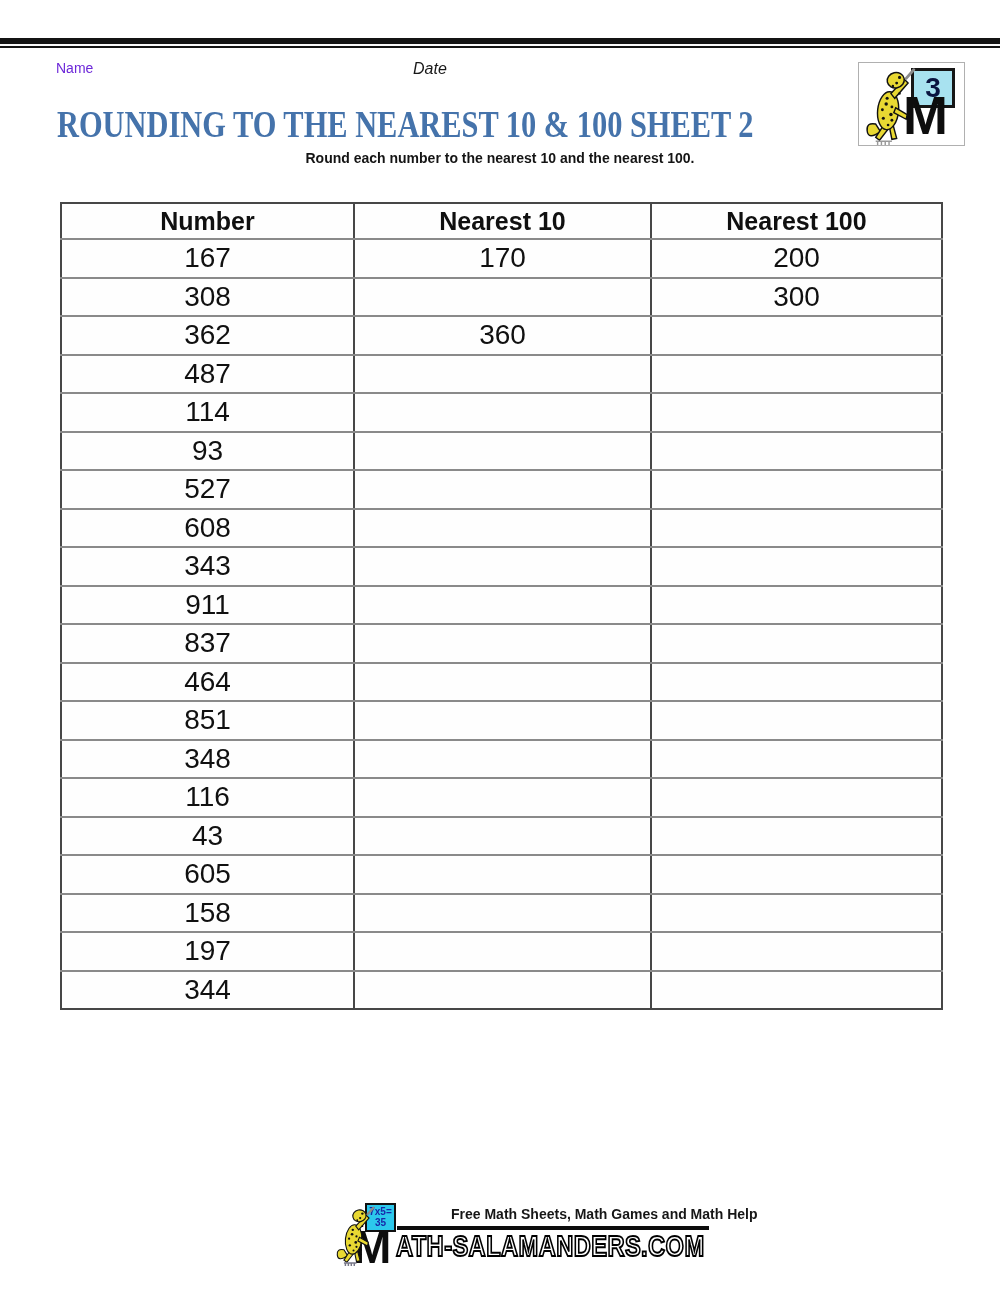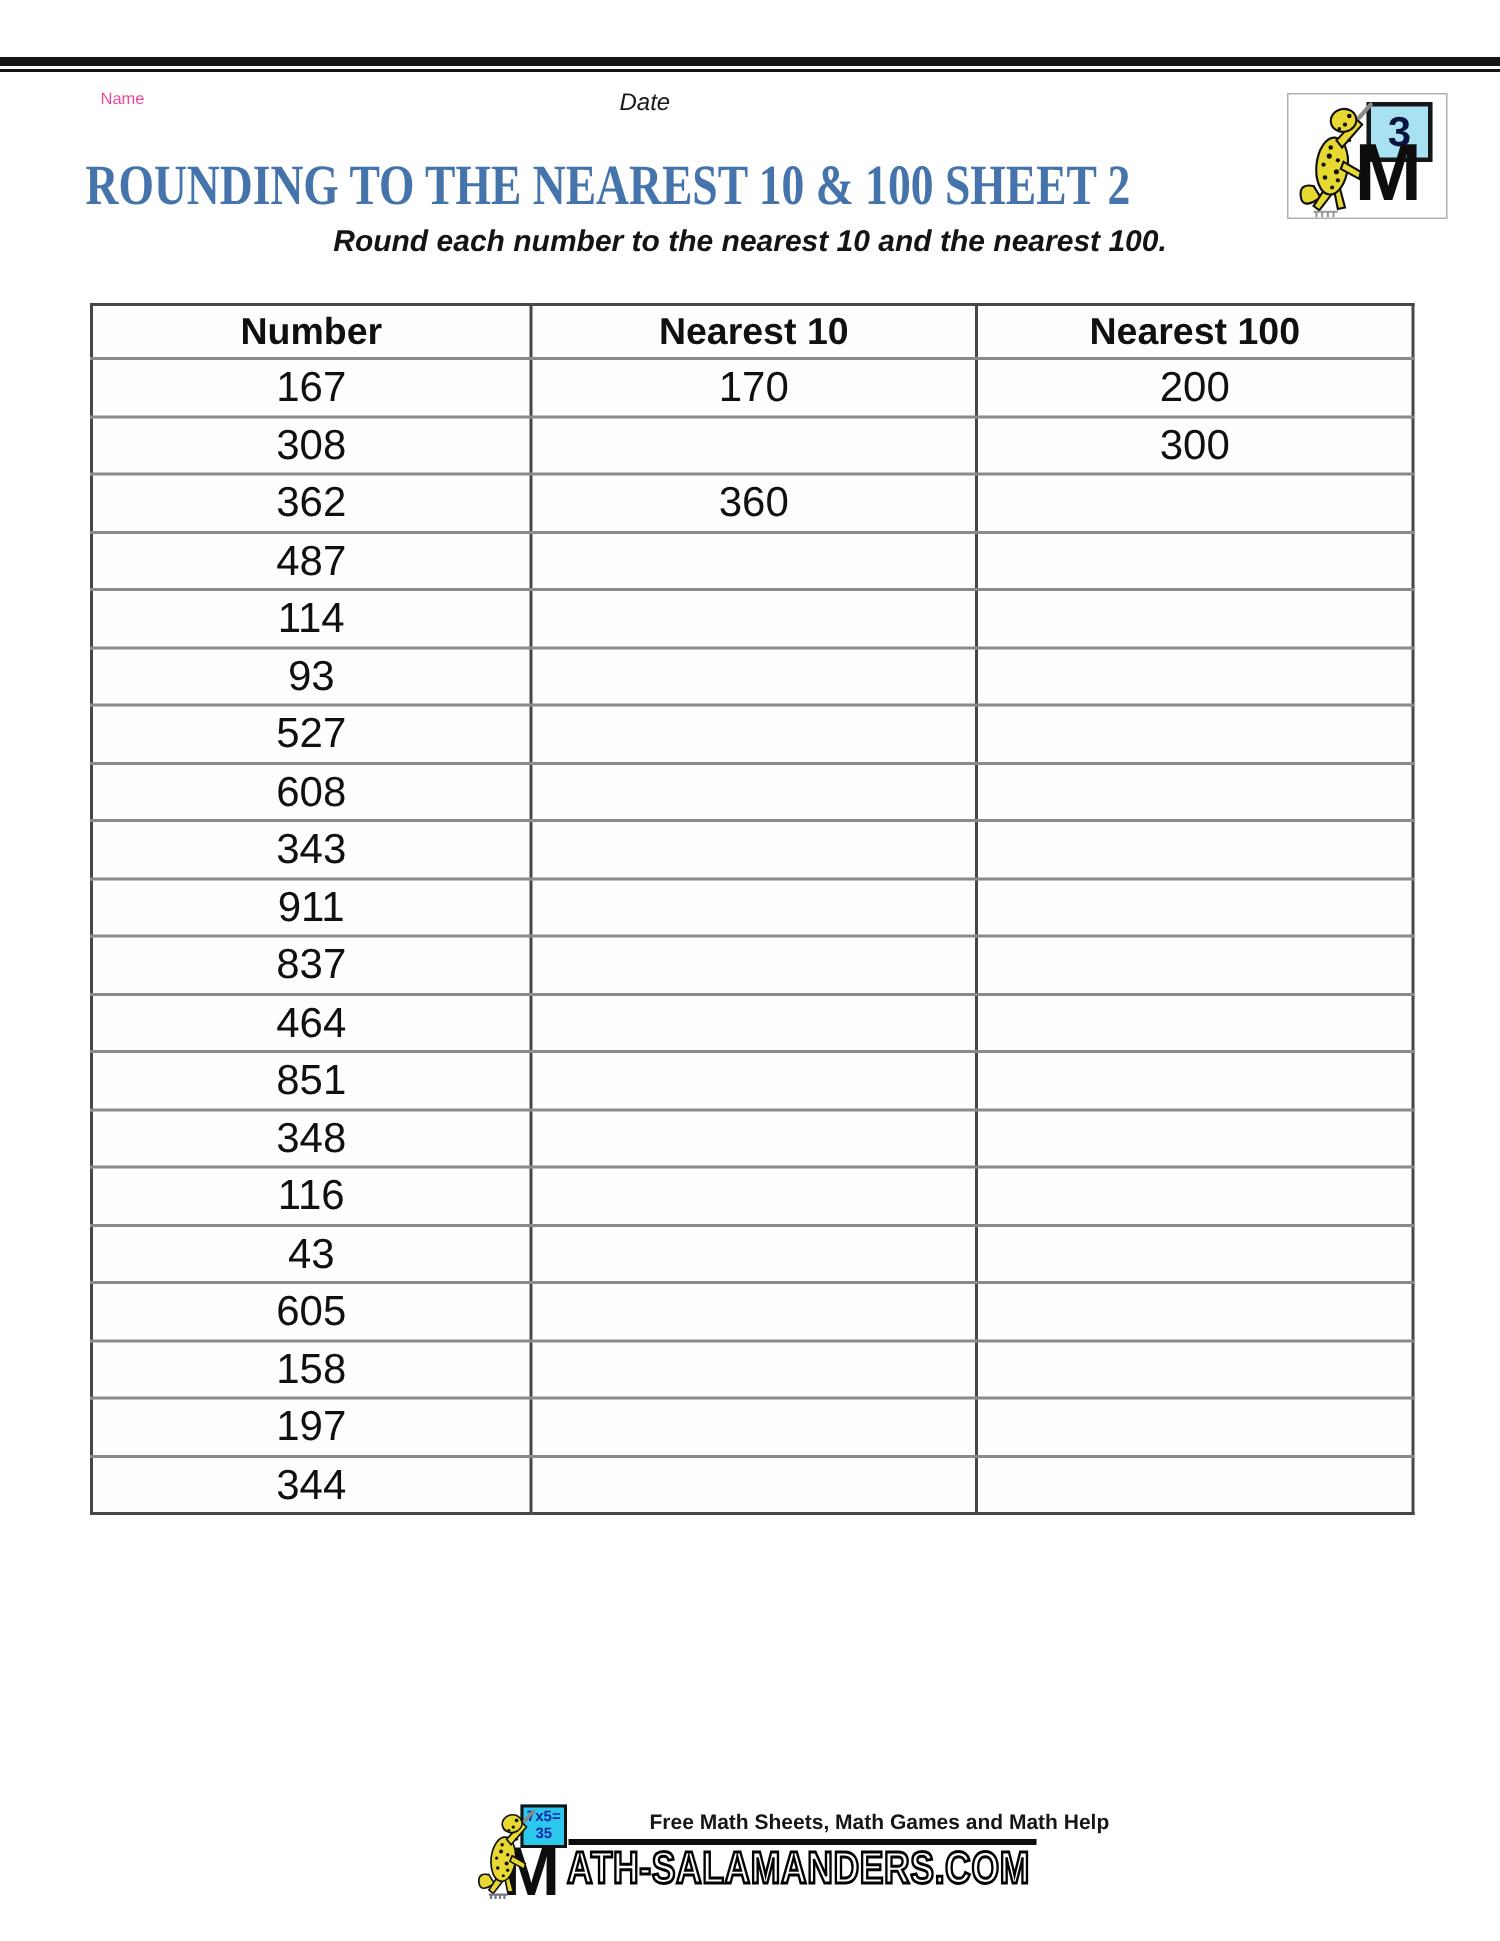--- a/index.html
+++ b/index.html
@@ -11,55 +11,55 @@
   }
   *{margin:0;padding:0;box-sizing:border-box;}
   html,body{background:#ffffff;}
   body{font-family:"Liberation Sans",sans-serif;color:var(--ink);}
   .page{position:relative;width:1000px;height:1294px;background:#ffffff;overflow:hidden;}
 
   
   .top-bar{position:absolute;left:0;top:38px;width:100%;height:11px;
     background:linear-gradient(to bottom,#141414 0 55%,#fbfbfb 55% 72%,#141414 72% 92%,#ffffff 92% 100%);}
 
-  .name-label{position:absolute;left:67px;top:60px;font-size:11px;color:#ec4899;}
+  .name-label{position:absolute;left:56px;top:60px;font-size:14px;color:#6d28d9;}
   .date-label{position:absolute;left:413px;top:60px;font-size:16px;color:#181818;font-style:italic;}
 
   
   .grade-badge{position:absolute;left:858px;top:62px;width:107px;height:84px;
     background:#fff;border:1px solid #b0b0b0;}
   .grade-box{position:absolute;left:52px;top:5px;width:44px;height:40px;
     background:var(--cyan-pale);border:3px solid #161616;
     display:flex;align-items:center;justify-content:center;
     font-weight:700;font-size:28px;color:#0a1440;}
   .badge-m{position:absolute;left:44px;top:25px;font-weight:800;font-size:54px;
     line-height:1;color:#0d0d0d;letter-spacing:-2px;}
   .badge-sala{position:absolute;left:2px;top:2px;}
 
   
   .page-title{position:absolute;left:57px;top:102px;white-space:nowrap;
     font-family:"Liberation Serif",serif;font-weight:600;font-size:38px;
     color:var(--title-blue);transform:scaleX(0.8);transform-origin:left top;}
   .instruction{position:absolute;left:0;top:150px;width:1000px;text-align:center;
-    font-style:italic;font-weight:700;font-size:20px;color:#141414;}
+    font-weight:700;font-size:14px;color:#141414;}
 
   
   .worksheet-table{position:absolute;left:60px;top:202px;width:881px;
     border-collapse:collapse;table-layout:fixed;}
   .worksheet-table th,.worksheet-table td{
     border-left:2px solid #474747;border-right:2px solid #474747;
     border-top:2px solid #8a8a8a;border-bottom:2px solid #8a8a8a;
     text-align:center;vertical-align:middle;background:#fefefe;}
   .worksheet-table tr:first-child th{border-top:2px solid #474747;}
   .worksheet-table tr:last-child td{border-bottom:2px solid #474747;border-radius:10px;}
   .worksheet-table th{height:36px;font-size:25px;font-weight:700;color:#101010;}
   .worksheet-table td{height:38.5px;font-size:28px;font-weight:400;color:#101010;}
 
   
-  .footer{position:absolute;left:315px;top:1203px;width:390px;height:64px;}
+  .footer{position:absolute;left:333px;top:1203px;width:390px;height:64px;}
   .footer-eq-box{position:absolute;left:32px;top:0;width:31px;height:29px;
     background:var(--cyan-bright);border:2px solid #101010;
     display:flex;flex-direction:column;align-items:center;justify-content:center;
     font-weight:700;font-size:10px;line-height:1.05;color:#1828a8;}
   .footer-m{position:absolute;left:20px;top:21px;font-weight:800;font-size:46px;
     line-height:1;color:#0d0d0d;letter-spacing:-2px;}
   .footer-sala{position:absolute;left:0;top:1px;}
   .footer-tagline{position:absolute;left:86px;top:3px;width:280px;
     font-weight:700;font-size:14px;color:#161616;white-space:nowrap;margin-left:32px;}
   .footer-rule{position:absolute;left:64px;top:23px;width:312px;height:4px;background:#0d0d0d;}

